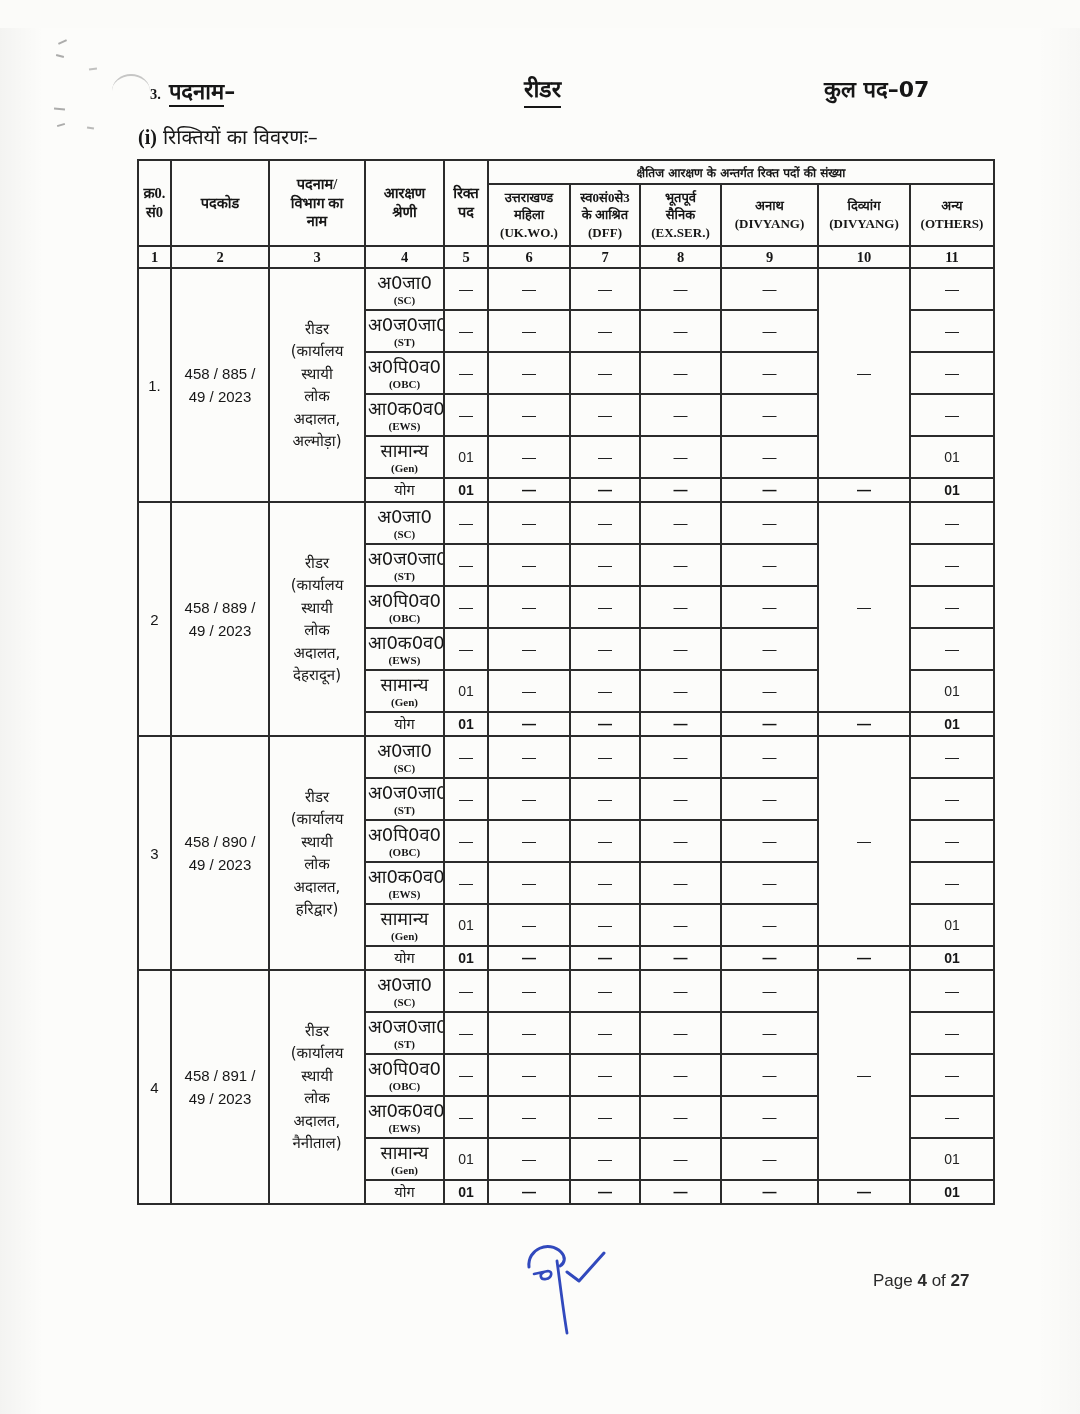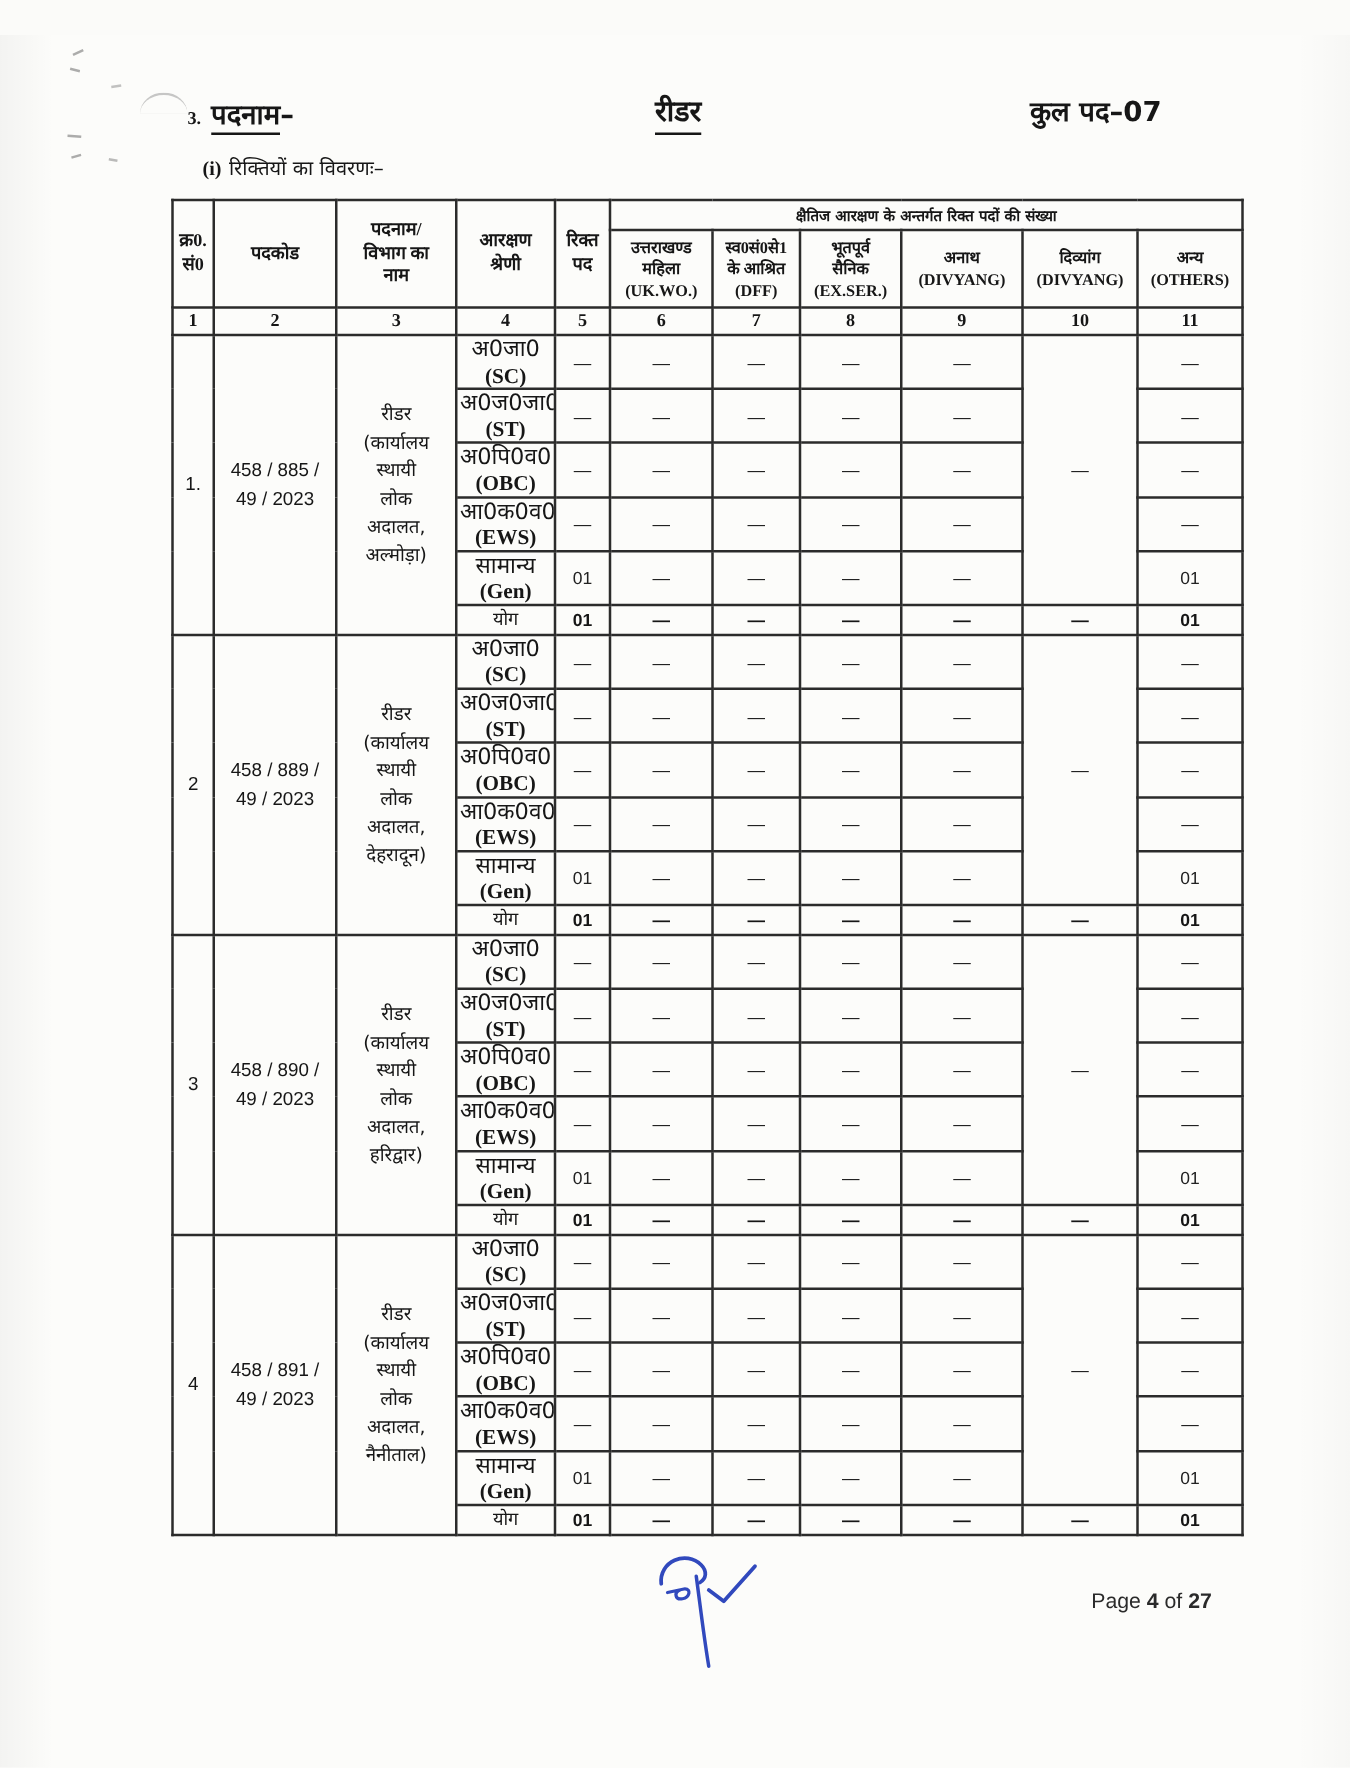--- a/index.html
+++ b/index.html
@@ -23,21 +23,21 @@
 
   
   .t-left  { position: absolute; left: 150px; top: 47px; font-size: 22px; font-weight: bold; white-space: nowrap; }
   .t-left .num { font-family: "Liberation Serif", serif; margin-right: 8px; }
   .t-left .lbl { font-family: "DejaVu Sans", sans-serif; border-bottom: 2px solid #161616; padding-bottom: 1px; }
   .t-left .dash { font-family: "DejaVu Sans", sans-serif; }
   .t-center { position: absolute; left: 524px; top: 44px; font-size: 23px; font-weight: bold;
               font-family: "DejaVu Sans", sans-serif; border-bottom: 2px solid #161616; padding-bottom: 2px; }
   .t-right { position: absolute; left: 824px; top: 45px; font-size: 22px; font-weight: bold;
              font-family: "DejaVu Sans", sans-serif; white-space: nowrap; }
-  .subsection { position: absolute; left: 162px; top: 95px; font-size: 16px; white-space: nowrap; }
+  .subsection { position: absolute; left: 138px; top: 95px; font-size: 20px; white-space: nowrap; }
   .subsection .marker { font-weight: bold; font-family: "Liberation Serif", serif; margin-right: 6px; }
   .subsection .txt { font-family: "DejaVu Sans", sans-serif; }
 
   
   table.vac {
     position: absolute; left: 137px; top: 131px;
     width: 856px; table-layout: fixed; border-collapse: collapse;
   }
   table.vac th, table.vac td {
     border: 2px solid #2b2b2b;
@@ -54,21 +54,21 @@
   thead tr.hr2 { height: 62px; }
   thead tr.hr3 { height: 22px; }
 
   tr.cat-row   { height: 42px; }
   tr.total-row { height: 24px; }
 
   td.sno      { font-size: 15px; font-family: "Liberation Sans", sans-serif; }
   td.postcode { font-size: 15px; font-family: "Liberation Sans", sans-serif; white-space: pre-line; line-height: 1.55; }
   td.postname { font-size: 15px; font-family: "DejaVu Sans", sans-serif; white-space: pre-line; line-height: 1.5; }
   td.cat .cat-hi { font-size: 18px; font-family: "DejaVu Sans", sans-serif; line-height: 1.25; }
-  td.cat .cat-en { font-size: 17px; font-weight: bold; font-family: "Liberation Serif", serif; line-height: 1.1; }
+  td.cat .cat-en { font-size: 11px; font-weight: bold; font-family: "Liberation Serif", serif; line-height: 1.1; }
   td.cat .cat-en:empty { display: none; }
   td.val { font-size: 14px; font-family: "Liberation Sans", sans-serif; color: #222; }
   tr.total-row td.val { font-weight: bold; color: #161616; }
   tr.total-row td.cat .cat-hi { font-size: 14.5px; }
 
   
   .footer { position: absolute; left: 873px; top: 1243px; font-size: 17px;
             font-family: "Liberation Sans", sans-serif; color: #2a2a2a; white-space: nowrap; }
   .footer .b { font-weight: bold; }
   .signature { position: absolute; left: 505px; top: 1205px; width: 160px; height: 130px; }
@@ -127,21 +127,21 @@
         <th rowspan="2" class="hdr hdr-main">आरक्षण
 श्रेणी</th>
         <th rowspan="2" class="hdr hdr-main">रिक्त
 पद</th>
         <th colspan="6" class="span-hdr">क्षैतिज आरक्षण के अन्तर्गत रिक्त पदों की संख्या</th>
       </tr>
       <tr class="hr2">
         <th class="hdr">उत्तराखण्ड
 महिला
 (UK.WO.)</th>
-        <th class="hdr">स्व0सं0से1
+        <th class="hdr">स्व0सं0से3
 के आश्रित
 (DFF)</th>
         <th class="hdr">भूतपूर्व
 सैनिक
 (EX.SER.)</th>
         <th class="hdr">अनाथ
 (DIVYANG)</th>
         <th class="hdr">दिव्यांग
 (DIVYANG)</th>
         <th class="hdr">अन्य

